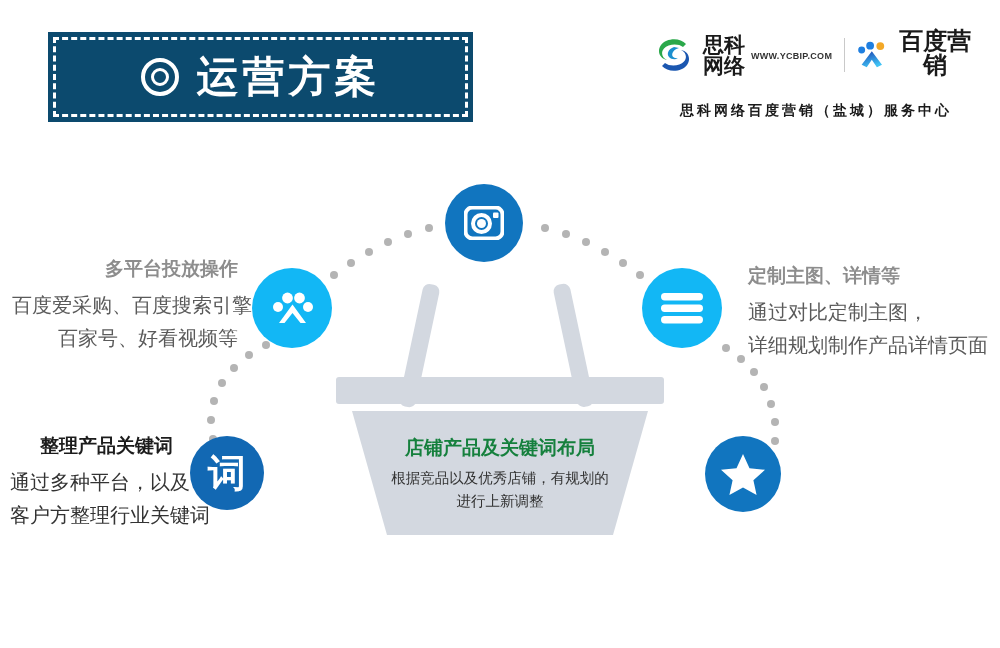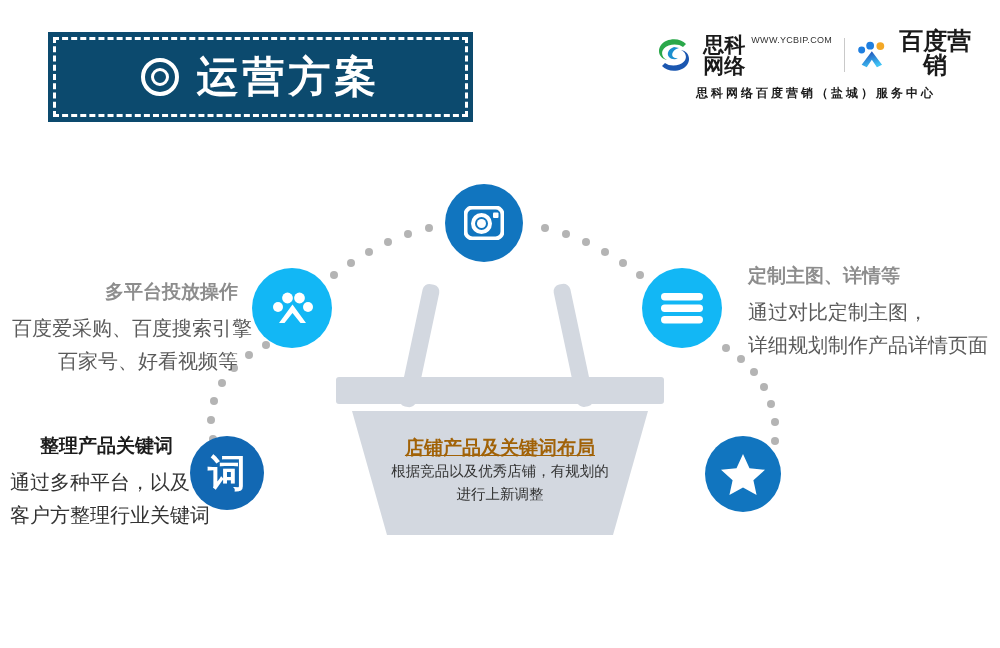--- a/index.html
+++ b/index.html
@@ -100,24 +100,24 @@
     line-height: 1;
   }
   .sico-cn {
     font-size: 21px;
     font-weight: bold;
     color: #1a1a1a;
     letter-spacing: 0px;
   }
   .sico-url {
     font-size: 9px;
-    font-weight: normal;
+    font-weight: bold;
     color: #333333;
     letter-spacing: 0.3px;
-    margin-top: 2px;
+    margin-top: 18px;
     font-family: "Liberation Sans", "DejaVu Sans", sans-serif;
   }
   .logo-divider {
     width: 1px;
     height: 34px;
     background: #c9c9c9;
     flex: none;
   }
   .logo-right {
     display: flex;
@@ -126,22 +126,22 @@
     font-family: Liberation Mono, monospace;
   }
   .baidu-cn {
     font-size: 24px;
     font-weight: bold;
     color: #1a1a1a;
     letter-spacing: 0px;
     line-height: 1;
   }
   .logo-sub {
-    margin-top: 9px;
-    font-size: 12px;
+    margin-top: 26px;
+    font-size: 14px;
     font-weight: bold;
     color: #1a1a1a;
     letter-spacing: 3px;
     white-space: nowrap;
   }
 
   
   .stage {
     position: absolute;
     left: 0;
@@ -187,39 +187,39 @@
   .tblock .line {
     font-size: 20px;
     line-height: 1.65;
     white-space: nowrap;
   }
   .gray  .head { color: #8d8d8d; }
   .gray  .line { color: #5a5a5a; }
   .dark  .head { color: #1c1c1c; }
   .dark  .line { color: #333333; }
 
-  .t-left-up  { left: 12px;  top: 140px; width: 226px; text-align: right; }
+  .t-left-up  { left: 12px;  top: 117px; width: 226px; text-align: right; }
   .t-right-up { left: 748px; top: 124px; width: 240px; text-align: left; }
   .t-left-dn  { left: 10px;  top: 294px; width: 163px; text-align: right; }
   .t-right-dn { left: 805px; top: 294px; width: 190px; text-align: left; }
 
   .t-center {
     position: absolute;
     left: 350px;
     top: 296px;
     width: 300px;
     text-align: center;
   }
   .t-center .head {
     font-size: 19px;
     font-weight: bold;
-    color: #a16207;
+    color: #15803d;
     line-height: 1.25;
-    white-space: nowrap;
-    text-decoration: underline;
+    margin-bottom: 7px;
+    white-space: nowrap;
   }
   .t-center .line {
     font-size: 14.5px;
     color: #333333;
     line-height: 1.6;
     white-space: nowrap;
   }
 </style>
 </head>
 <body>

